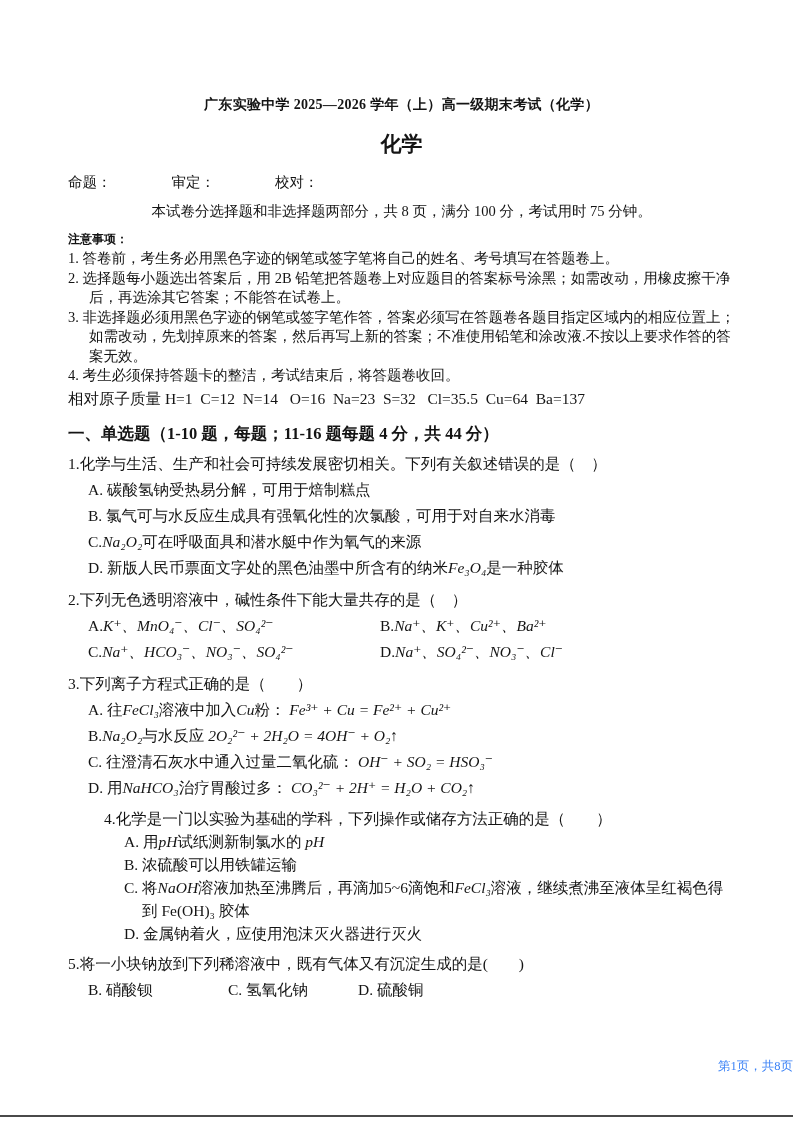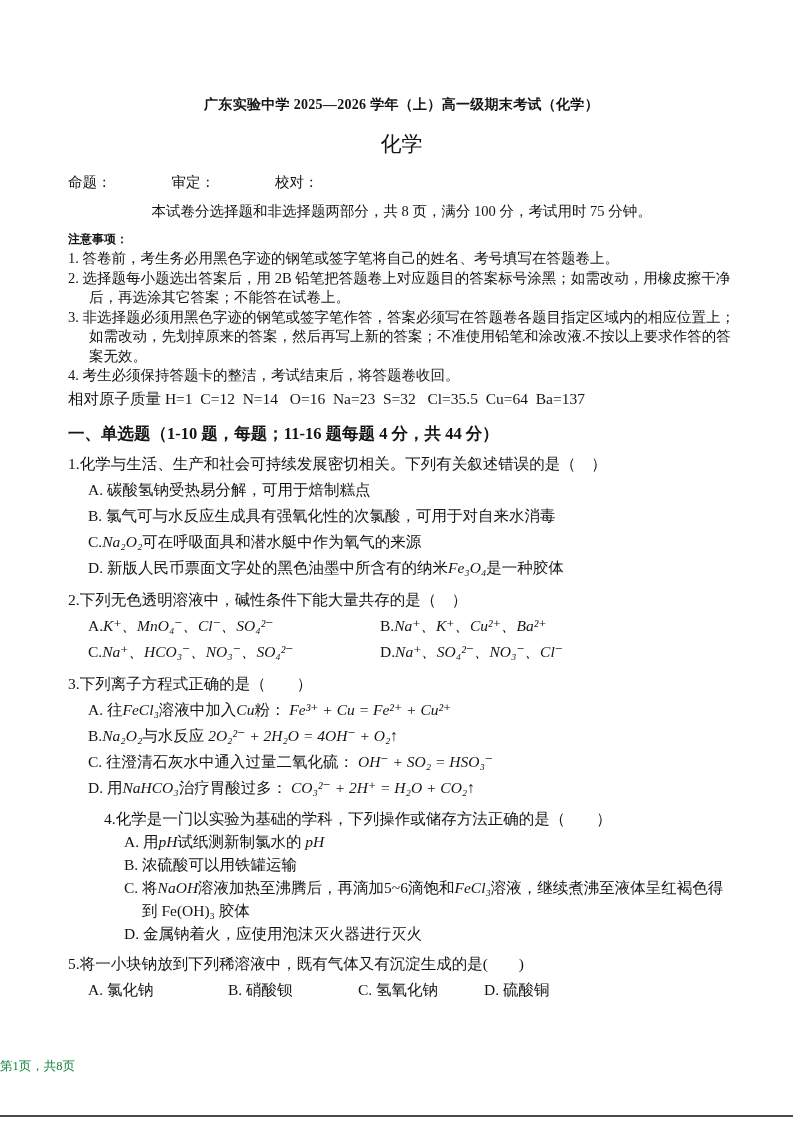--- a/index.html
+++ b/index.html
@@ -3,36 +3,36 @@
 <meta charset="utf-8">
 <style>
   html,body{margin:0;padding:0;}
   body{
     width:793px;height:1122px;position:relative;overflow:hidden;
     background:#ffffff;color:#141414;
     font-family:"Liberation Serif","DejaVu Serif",serif;
   }
   .page{padding:96px 58px 0 68px;}
   .title{font-size:14px;font-weight:bold;text-align:center;letter-spacing:.3px;}
-  .subject{font-size:21px;font-weight:normal;text-align:center;margin-top:16px;}
+  .subject{font-size:21px;font-weight:bold;text-align:center;margin-top:16px;}
   .roles{margin-top:15px;display:flex;gap:60px;font-weight:normal;font-size:14.5px;}
   .desc{margin-top:10px;text-align:center;font-weight:normal;font-size:14.5px;}
   .notice-heading{margin-top:9px;font-weight:bold;font-size:12px;line-height:19px;}
   .notice-item{font-size:14.5px;line-height:19.5px;padding-left:21px;text-indent:-21px;}
   .masses{font-size:15.5px;margin-top:3px;line-height:20px;white-space:pre-wrap;}
   .section-heading{margin-top:14px;font-weight:bold;font-size:16.5px;line-height:22px;}
   .question{margin-top:6px;font-size:15.5px;line-height:26px;}
   .question.tight{line-height:23px;margin-left:36px;}
   .stem{white-space:pre-wrap;}
   .opt{padding-left:20px;}
   .opt-hang{padding-left:38px;text-indent:-18px;}
   .opt-grid-2{display:grid;grid-template-columns:292px auto;padding-left:20px;}
   .opt-grid-4{display:grid;grid-template-columns:140px 130px 126px auto;padding-left:20px;}
   .fm{font-style:italic;text-align:right;}
-  .footer{position:absolute;top:1058px;left:0;width:100%;text-align:left;font-size:12.5px;color:#15803d;}
+  .footer{position:absolute;top:1058px;left:0;width:100%;text-align:right;font-size:12.5px;color:#3b82f6;}
   .bottom-rule{position:absolute;top:1115px;left:0;width:100%;height:2px;background:#4a4a4a;}
 </style>
 </head>
 <body>
 
 <div class="page">
 
   <div class="title">广东实验中学 2025—2026 学年（上）高一级期末考试（化学）</div>
   <div class="subject">化学</div>
 
@@ -86,21 +86,20 @@
     <div class="stem">4.化学是一门以实验为基础的学科，下列操作或储存方法正确的是（　　）</div>
     <div class="opt"><span>A. 用</span><span class="fm">pH</span><span>试纸测新制氯水的 </span><span class="fm">pH</span></div>
     <div class="opt"><span>B. 浓硫酸可以用铁罐运输</span></div>
     <div class="opt-hang"><span>C. 将</span><span class="fm">NaOH</span><span>溶液加热至沸腾后，再滴加5~6滴饱和</span><span class="fm">FeCl₃</span><span>溶液，继续煮沸至液体呈红褐色得到 Fe(OH)₃ 胶体</span></div>
     <div class="opt"><span>D. 金属钠着火，应使用泡沫灭火器进行灭火</span></div>
   </div>
 
   <div class="question">
     <div class="stem">5.将一小块钠放到下列稀溶液中，既有气体又有沉淀生成的是(　　)</div>
     <div class="opt-grid-4">
-      <span>A. 氯化钠</span>
       <span>B. 硝酸钡</span>
       <span>C. 氢氧化钠</span>
       <span>D. 硫酸铜</span>
     </div>
   </div>
 
 </div>
 
 <div class="footer">第1页，共8页</div>
 <div class="bottom-rule"></div>

